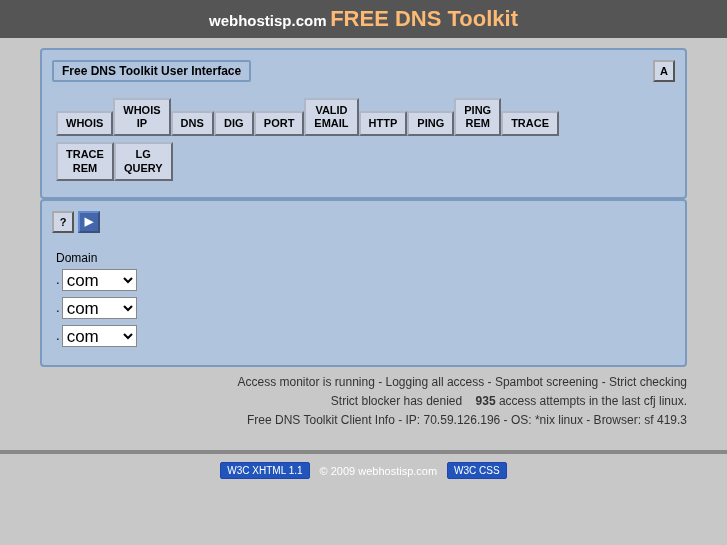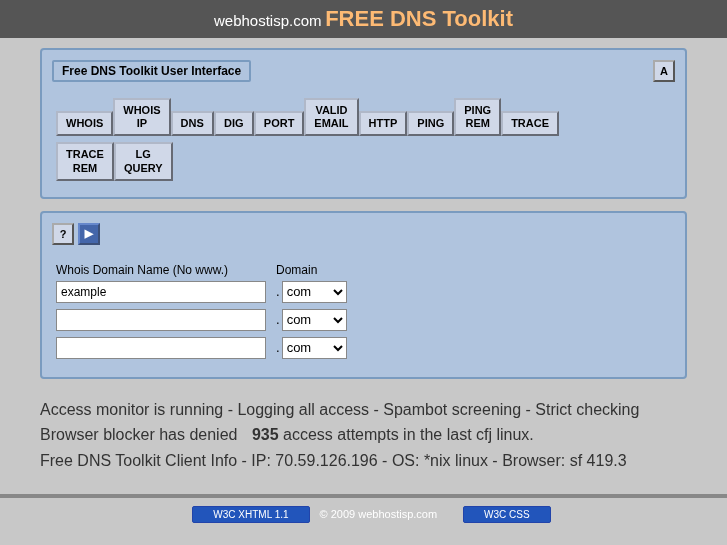--- a/index.html
+++ b/index.html
@@ -14,39 +14,38 @@
 
     
     .header {
       background-color: #555;
       text-align: center;
       padding: 6px 0;
     }
     .header-site {
       color: #fff;
       font-size: 15px;
-      font-weight: normal;
+      font-weight: bold;
     }
     .header-title {
       color: #fdba74;
       font-size: 22px;
       font-weight: bold;
     }
 
     
     .main-content {
       padding: 10px 40px;
     }
 
     
     .panel {
       background-color: #b0c4de;
       border: 2px solid #7a9bbf;
       border-radius: 4px;
-      margin-bottom: 12px;
       padding: 10px;
     }
 
     
     .panel-titlebar {
       display: flex;
       align-items: center;
       justify-content: space-between;
       margin-bottom: 10px;
     }
@@ -134,31 +133,31 @@
     .domain-select-row {
       display: flex;
       align-items: center;
       gap: 2px;
     }
     .domain-dot {
       font-size: 13px;
       color: #000;
     }
     .domain-select {
-      width: 65px;
+      width: 75px;
       height: 22px;
       border: 1px solid #888;
       background: #fff;
-      font-size: 13px;
+      font-size: 17px;
     }
 
     
     .footer-info {
-      text-align: left;
-      font-size: 16px;
+      text-align: right;
+      font-size: 12px;
       color: #333;
       padding: 6px 0 4px;
       line-height: 1.6;
     }
     .footer-info .bold {
       font-weight: bold;
       margin-left: 10px;
     }
 
     
@@ -172,28 +171,27 @@
       justify-content: center;
       align-items: center;
       gap: 10px;
       padding: 4px 0 8px;
       font-size: 11px;
       color: #fff;
     }
     .badge {
       background-color: #4466aa;
       border: 1px solid #2244aa;
-      padding: 2px 20px;
+      padding: 2px 6px;
       color: #fff;
       font-size: 10px;
       border-radius: 2px;
       display: flex;
       align-items: center;
       gap: 4px;
-      margin-left: 16px;
     }
     .badge-w3c {
       background-color: #2255bb;
     }
     .badge-css {
       background-color: #2255bb;
     }
     .footer-copy {
       color: #fff;
       font-size: 11px;
@@ -239,28 +237,20 @@
   <div class="panel">
     <div class="panel-titlebar">
       <div class="panel-title-right">
         <div class="panel-btn-small">?</div>
         <div class="panel-btn-arrow">▶</div>
       </div>
     </div>
 
     <div class="form-area">
       <div class="form-columns">
-        <div>
-          <div class="col-label">Whois Domain Name (No www.)</div>
-          <div style="display:flex;flex-direction:column;gap:6px;">
-            <input class="domain-input" type="text" value="example" style="">
-            <input class="domain-input" type="text" value="" style="">
-            <input class="domain-input" type="text" value="" style="">
-          </div>
-        </div>
         <div>
           <div class="col-label">Domain</div>
           <div style="display:flex;flex-direction:column;gap:6px;">
             <div class="domain-select-row">
               <span class="domain-dot">.</span>
               <select class="domain-select">
                 <option>com</option><option>net</option><option>org</option>
               </select>
             </div>
             <div class="domain-select-row">
@@ -277,21 +267,21 @@
             </div>
           </div>
         </div>
       </div>
     </div>
   </div>
 
   <div class="footer-info">
     <div>Access monitor is running - Logging all access - Spambot screening - Strict checking</div>
     <div>
-      <span>Browser blocker has denied </span><span class="bold">935</span><span> access attempts in the last cfj linux.</span>
+      <span>Strict blocker has denied </span><span class="bold">935</span><span> access attempts in the last cfj linux.</span>
     </div>
     <div>Free DNS Toolkit Client Info - IP: 70.59.126.196 - OS: *nix linux - Browser: sf 419.3</div>
   </div>
 
 </div>
 
 <div class="footer-bar"></div>
 
 <div class="footer-badges">
   <div class="badge badge-w3c">

